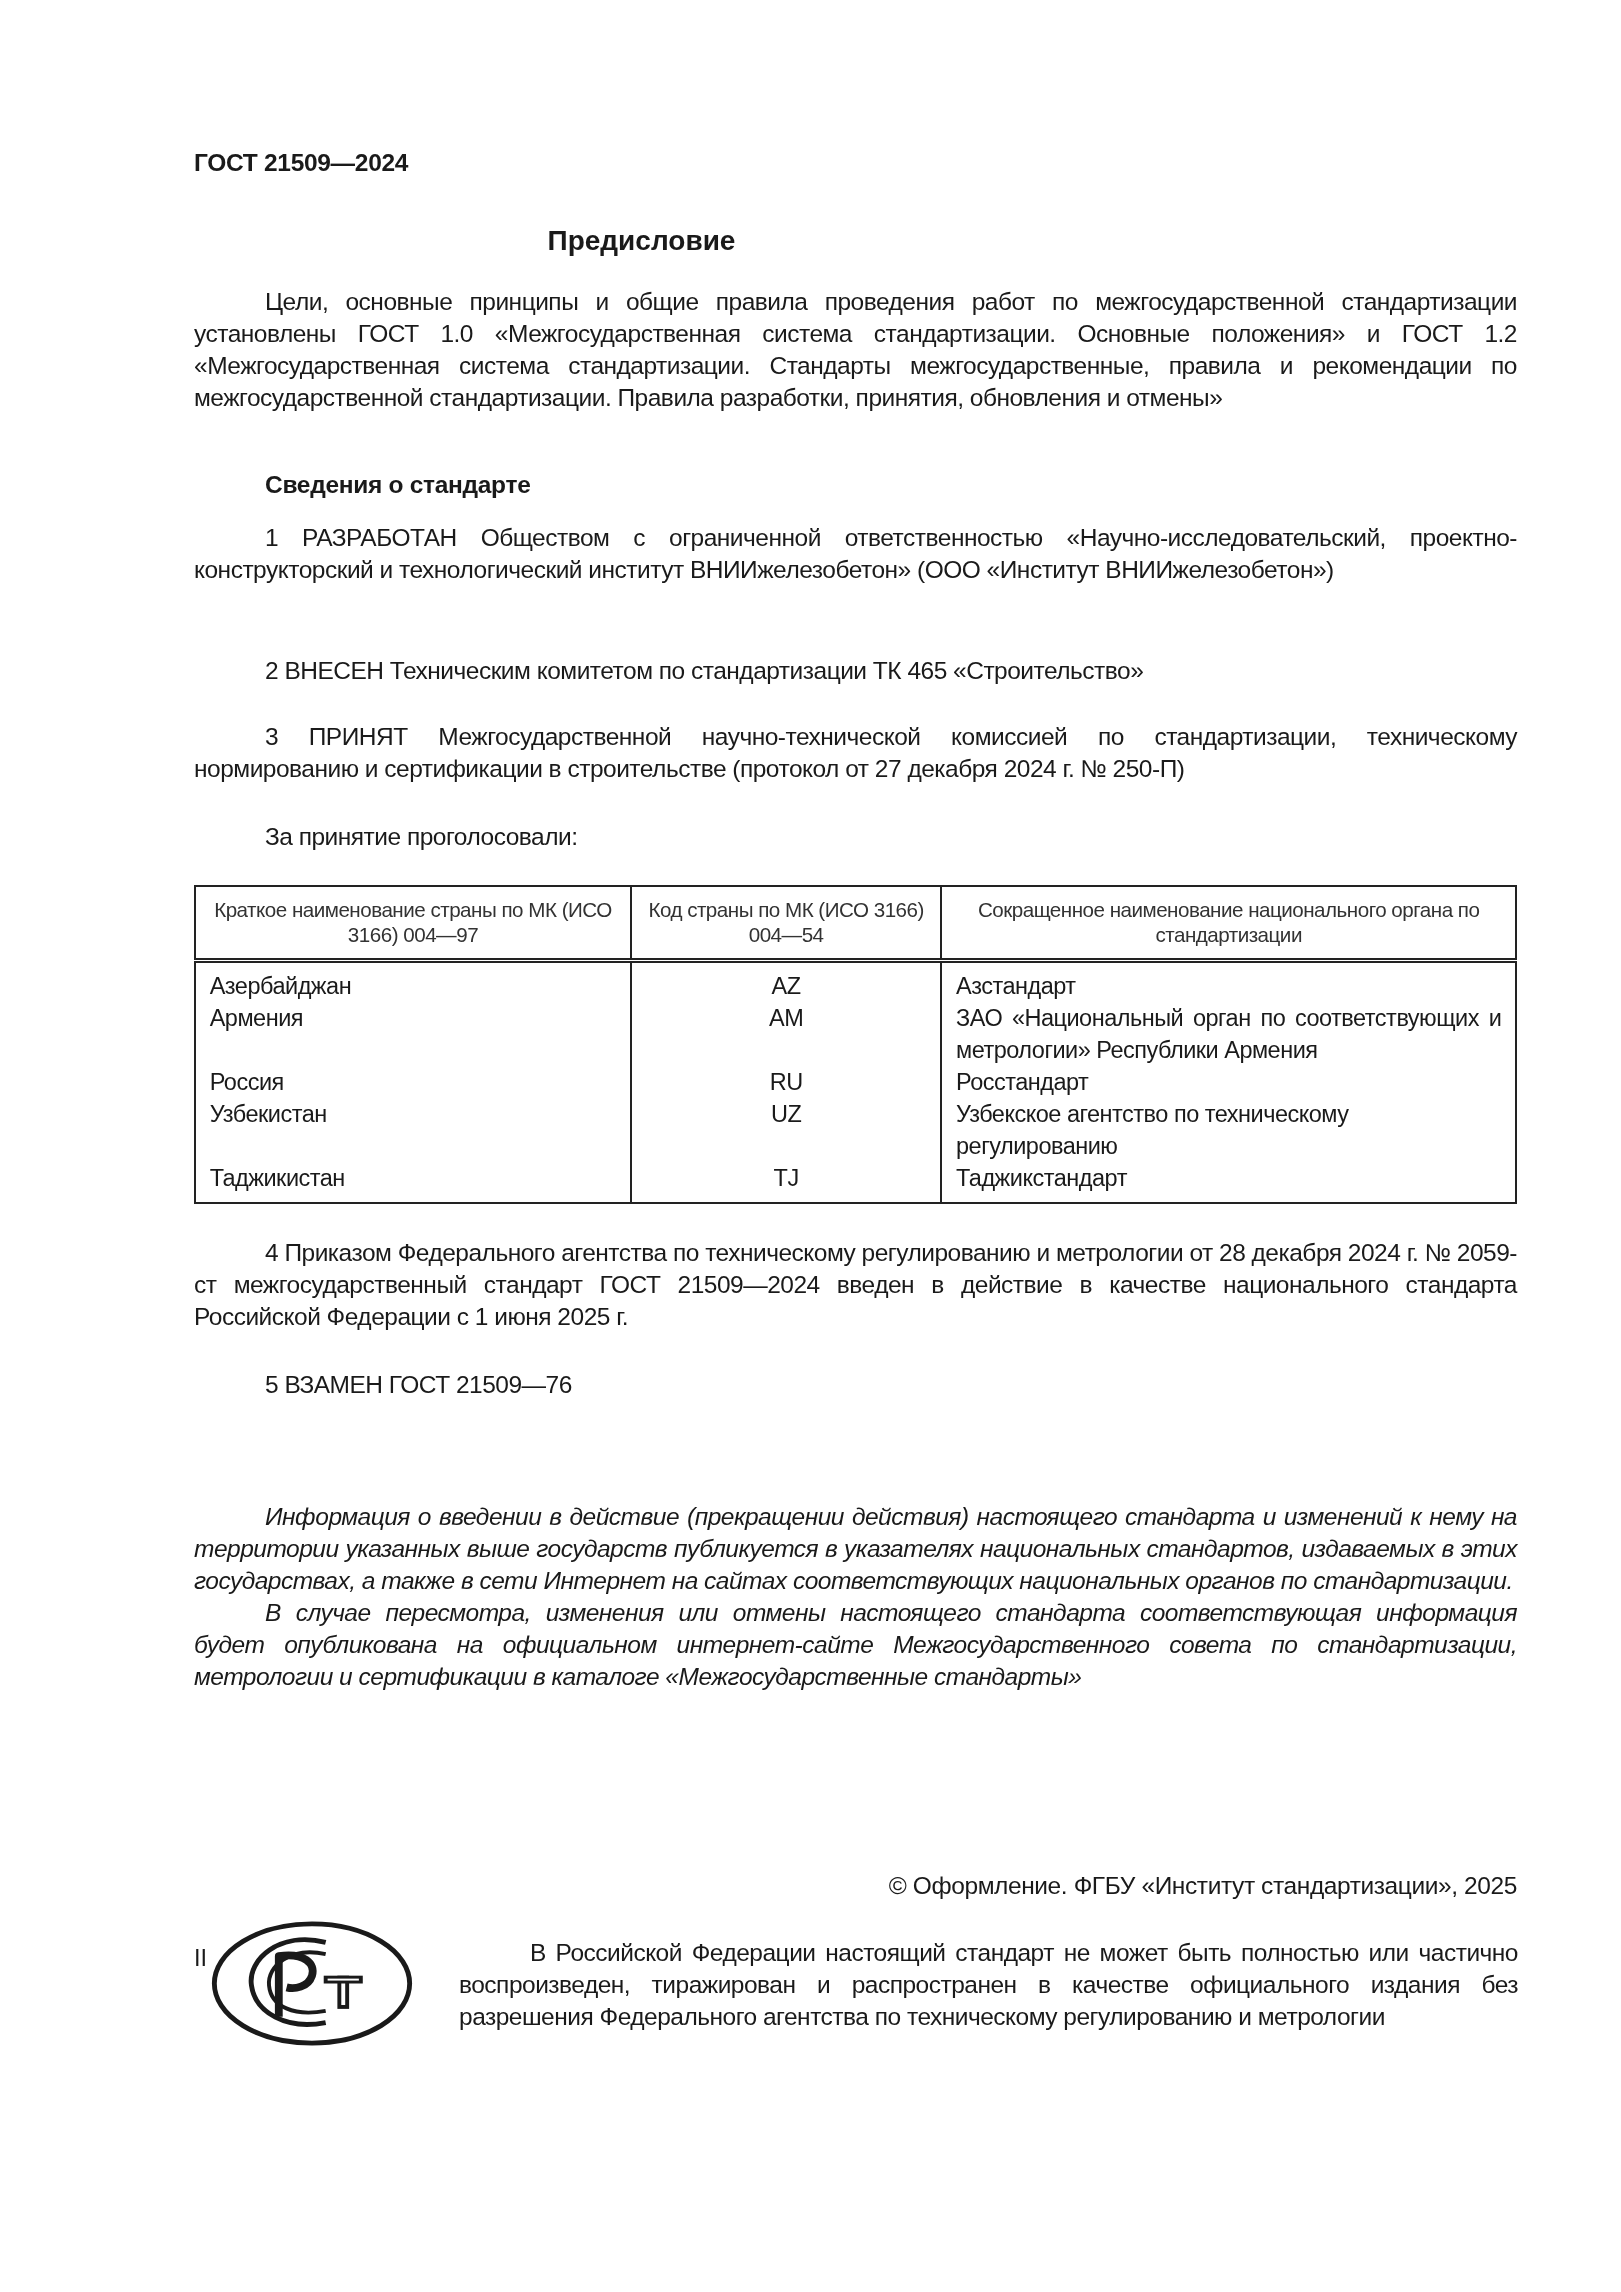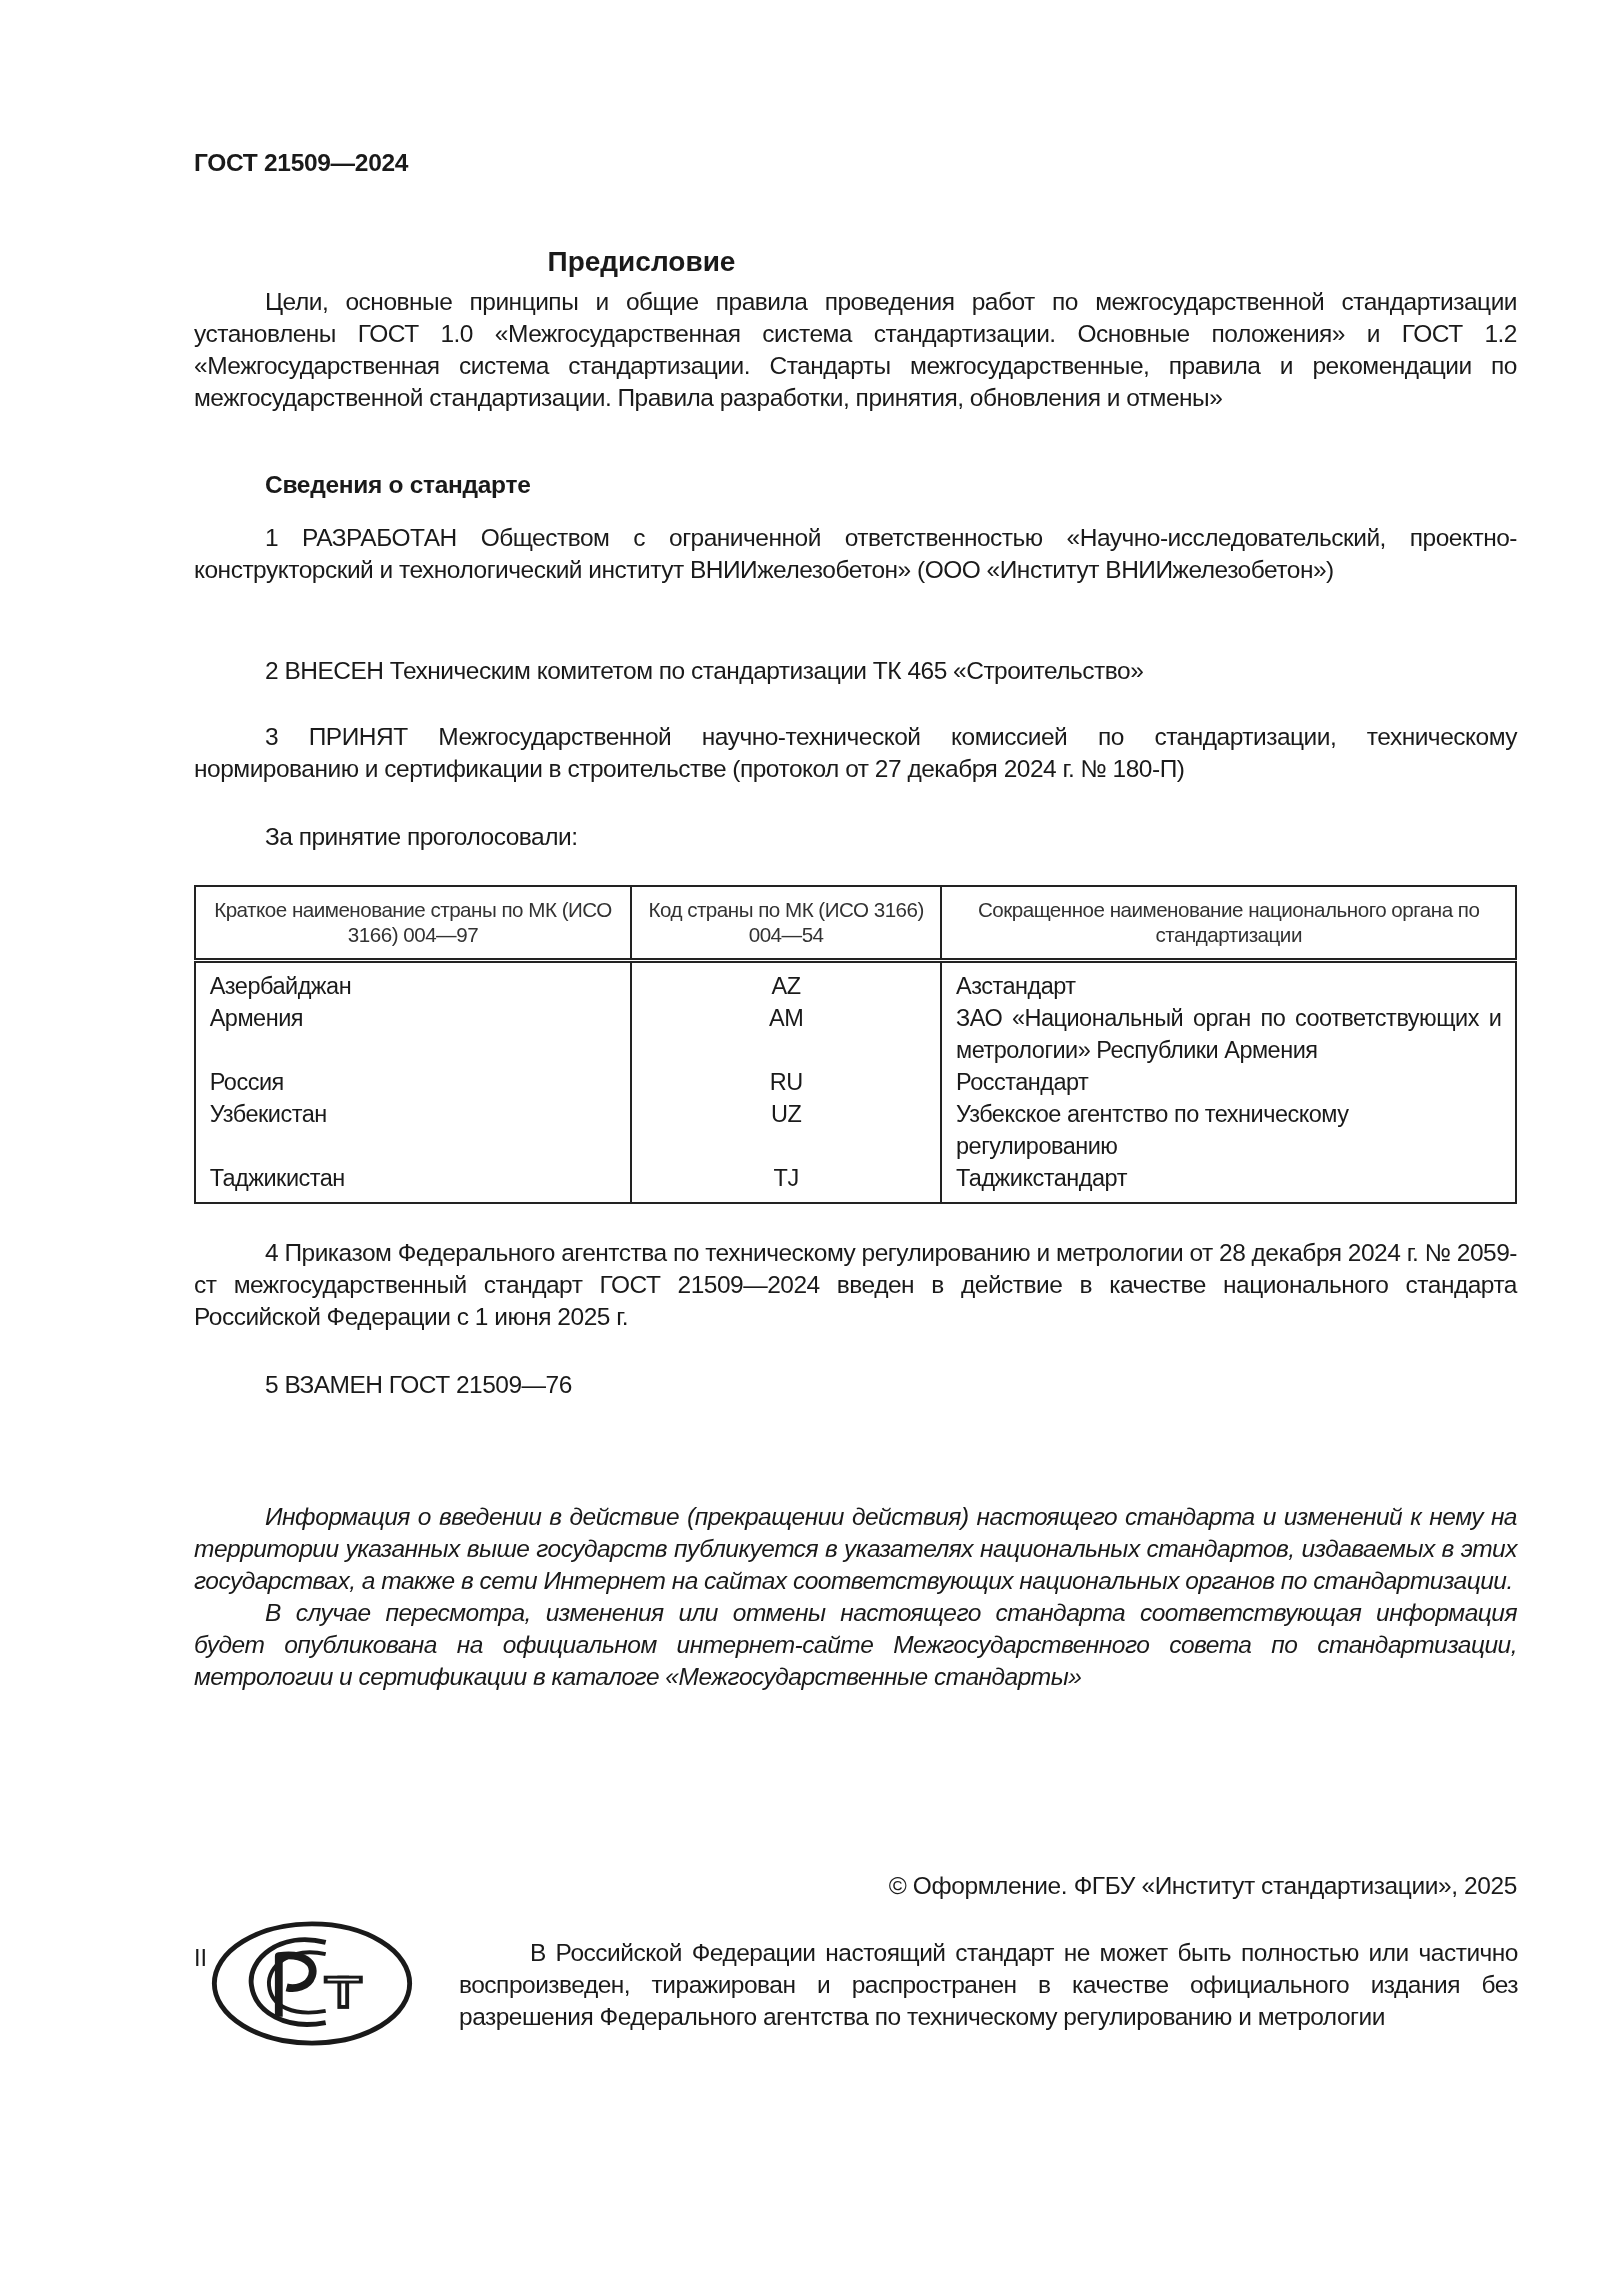--- a/index.html
+++ b/index.html
@@ -1,19 +1,19 @@
 <!DOCTYPE html>
 <html><head>
 <meta charset="utf-8">
 <style>
   html, body { margin:0; padding:0; background:#fff; }
   body { width:1621px; height:2293px; position:relative; overflow:hidden; color:#1a1a1a;
          font-family:"Liberation Sans", sans-serif; }
   .doc-code { position:absolute; left:194px; top:149px; font-weight:bold; font-size:24.5px; letter-spacing:-0.3px; }
-  .title { position:absolute; left:0; width:1283px; top:225px; text-align:center; font-weight:bold; font-size:28px;margin-top:21px; }
+  .title { position:absolute; left:0; width:1283px; top:225px; text-align:center; font-weight:bold; font-size:28px; }
   p { margin:0; font-size:24.5px; line-height:32px; text-align:justify; text-indent:71px; letter-spacing:-0.5px; }
   .block { position:absolute; left:194px; width:1323px; }
   .subhead { font-weight:bold; text-indent:71px; font-size:24.5px; line-height:32px; letter-spacing:-0.3px; }
   table { position:absolute; left:194px; top:885px; width:1323px; border-collapse:collapse;
           font-size:23.5px; letter-spacing:-0.5px; border:2.9px solid #222; }
   th { font-weight:normal; font-size:20.6px; line-height:25.5px; color:#333; padding:9.8px 7.8px 9.8px; text-align:center;
        border-left:2px solid #222; border-bottom:5.9px double #222; }
   th:first-child, td:first-child { border-left:none; }
   td { border-left:2px solid #222; padding:0 13.7px; vertical-align:top; line-height:32px; }
   tbody tr:first-child td { padding-top:7.8px; }
@@ -41,21 +41,21 @@
 
 <div class="block" style="top:522px;">
   <p>1 РАЗРАБОТАН Обществом с ограниченной ответственностью «Научно-исследовательский, проектно-конструкторский и технологический институт ВНИИжелезобетон» (ООО «Институт ВНИИжелезобетон»)</p>
 </div>
 
 <div class="block" style="top:655px;">
   <p>2  ВНЕСЕН Техническим комитетом по стандартизации ТК 465 «Строительство»</p>
 </div>
 
 <div class="block" style="top:721px;">
-  <p>3  ПРИНЯТ Межгосударственной научно-технической комиссией по стандартизации, техническому нормированию и сертификации в строительстве (протокол от 27 декабря 2024 г. № 180-П)</p>
+  <p>3  ПРИНЯТ Межгосударственной научно-технической комиссией по стандартизации, техническому нормированию и сертификации в строительстве (протокол от 27 декабря 2024 г. № 250-П)</p>
 </div>
 
 <div class="block" style="top:821px;">
   <p>За принятие проголосовали:</p>
 </div>
 
 <table>
   <thead>
     <tr>
       <th style="width:33%;">Краткое наименование страны по МК (ИСО 3166) 004—97</th>

